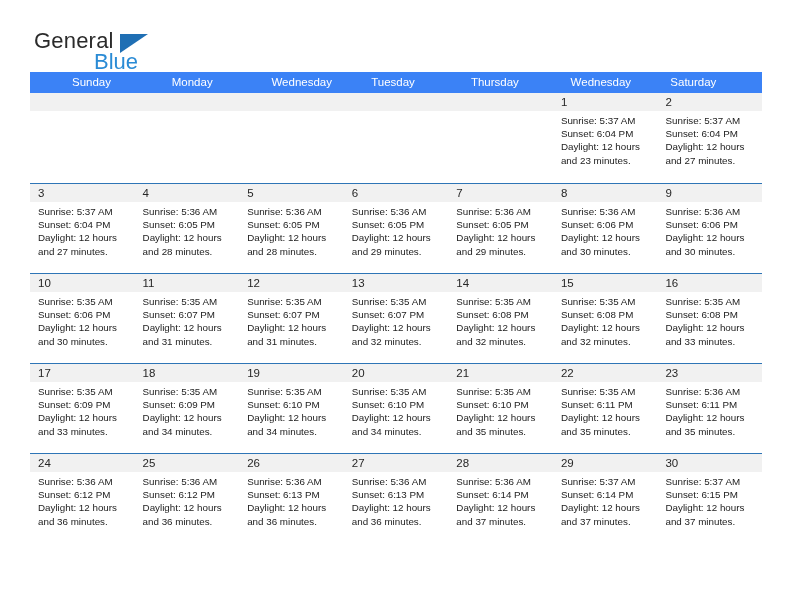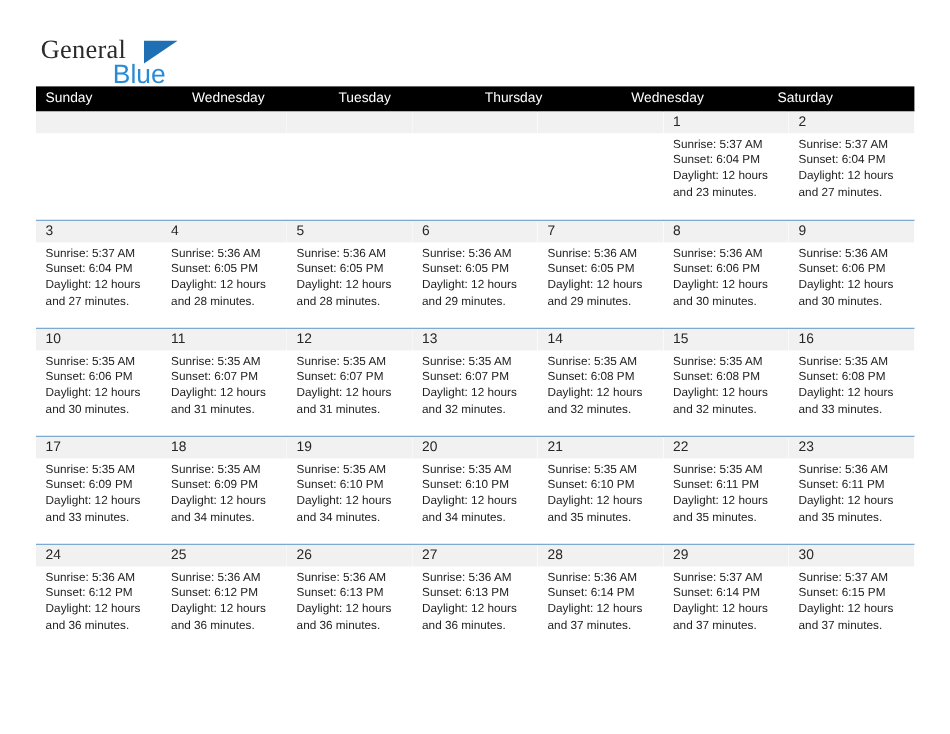--- a/index.html
+++ b/index.html
@@ -34,21 +34,21 @@
     width: 190px;
     height: 52px;
   }
   .logo-general {
     position: absolute;
     left: 0;
     top: 0;
     font-size: 22px;
     letter-spacing: .2px;
     color: #2b2b2b;
-    font-family: Liberation Serif, serif;
+    font-family: Liberation Sans, sans-serif;
     text-align: right;
   }
   .logo-tri {
     position: absolute;
     left: 86px;
     top: 6px;
     width: 0;
     height: 0;
     border-left: 28px solid #1f6fb4;
     border-bottom: 19px solid transparent;
@@ -85,22 +85,23 @@
   }
 
   
   .calendar {
     margin: 0 30px;
     width: 732px;
   }
 
   .weekday-row {
     display: flex;
-    background: #000000;
+    background: #3b82f6;
     height: 21px;
+    padding-left: 34px;
   }
   .weekday {
     flex: 1 1 0;
     color: #ffffff;
     font-size: 11.5px;
     line-height: 21px;
     padding-left: 8px;
     white-space: nowrap;
   }
 
@@ -150,20 +151,21 @@
       <span class="logo-blue">Blue</span>
     </div>
 
 
   </div>
 
   <div class="calendar">
 
     <div class="weekday-row">
       <div class="weekday">Sunday</div>
+      <div class="weekday">Monday</div>
       <div class="weekday">Wednesday</div>
       <div class="weekday">Tuesday</div>
       <div class="weekday">Thursday</div>
       <div class="weekday">Wednesday</div>
       <div class="weekday">Saturday</div>
     </div>
 
     <div class="week-row first">
       <div class="day-cell empty">
         <div class="day-number-band"></div>

